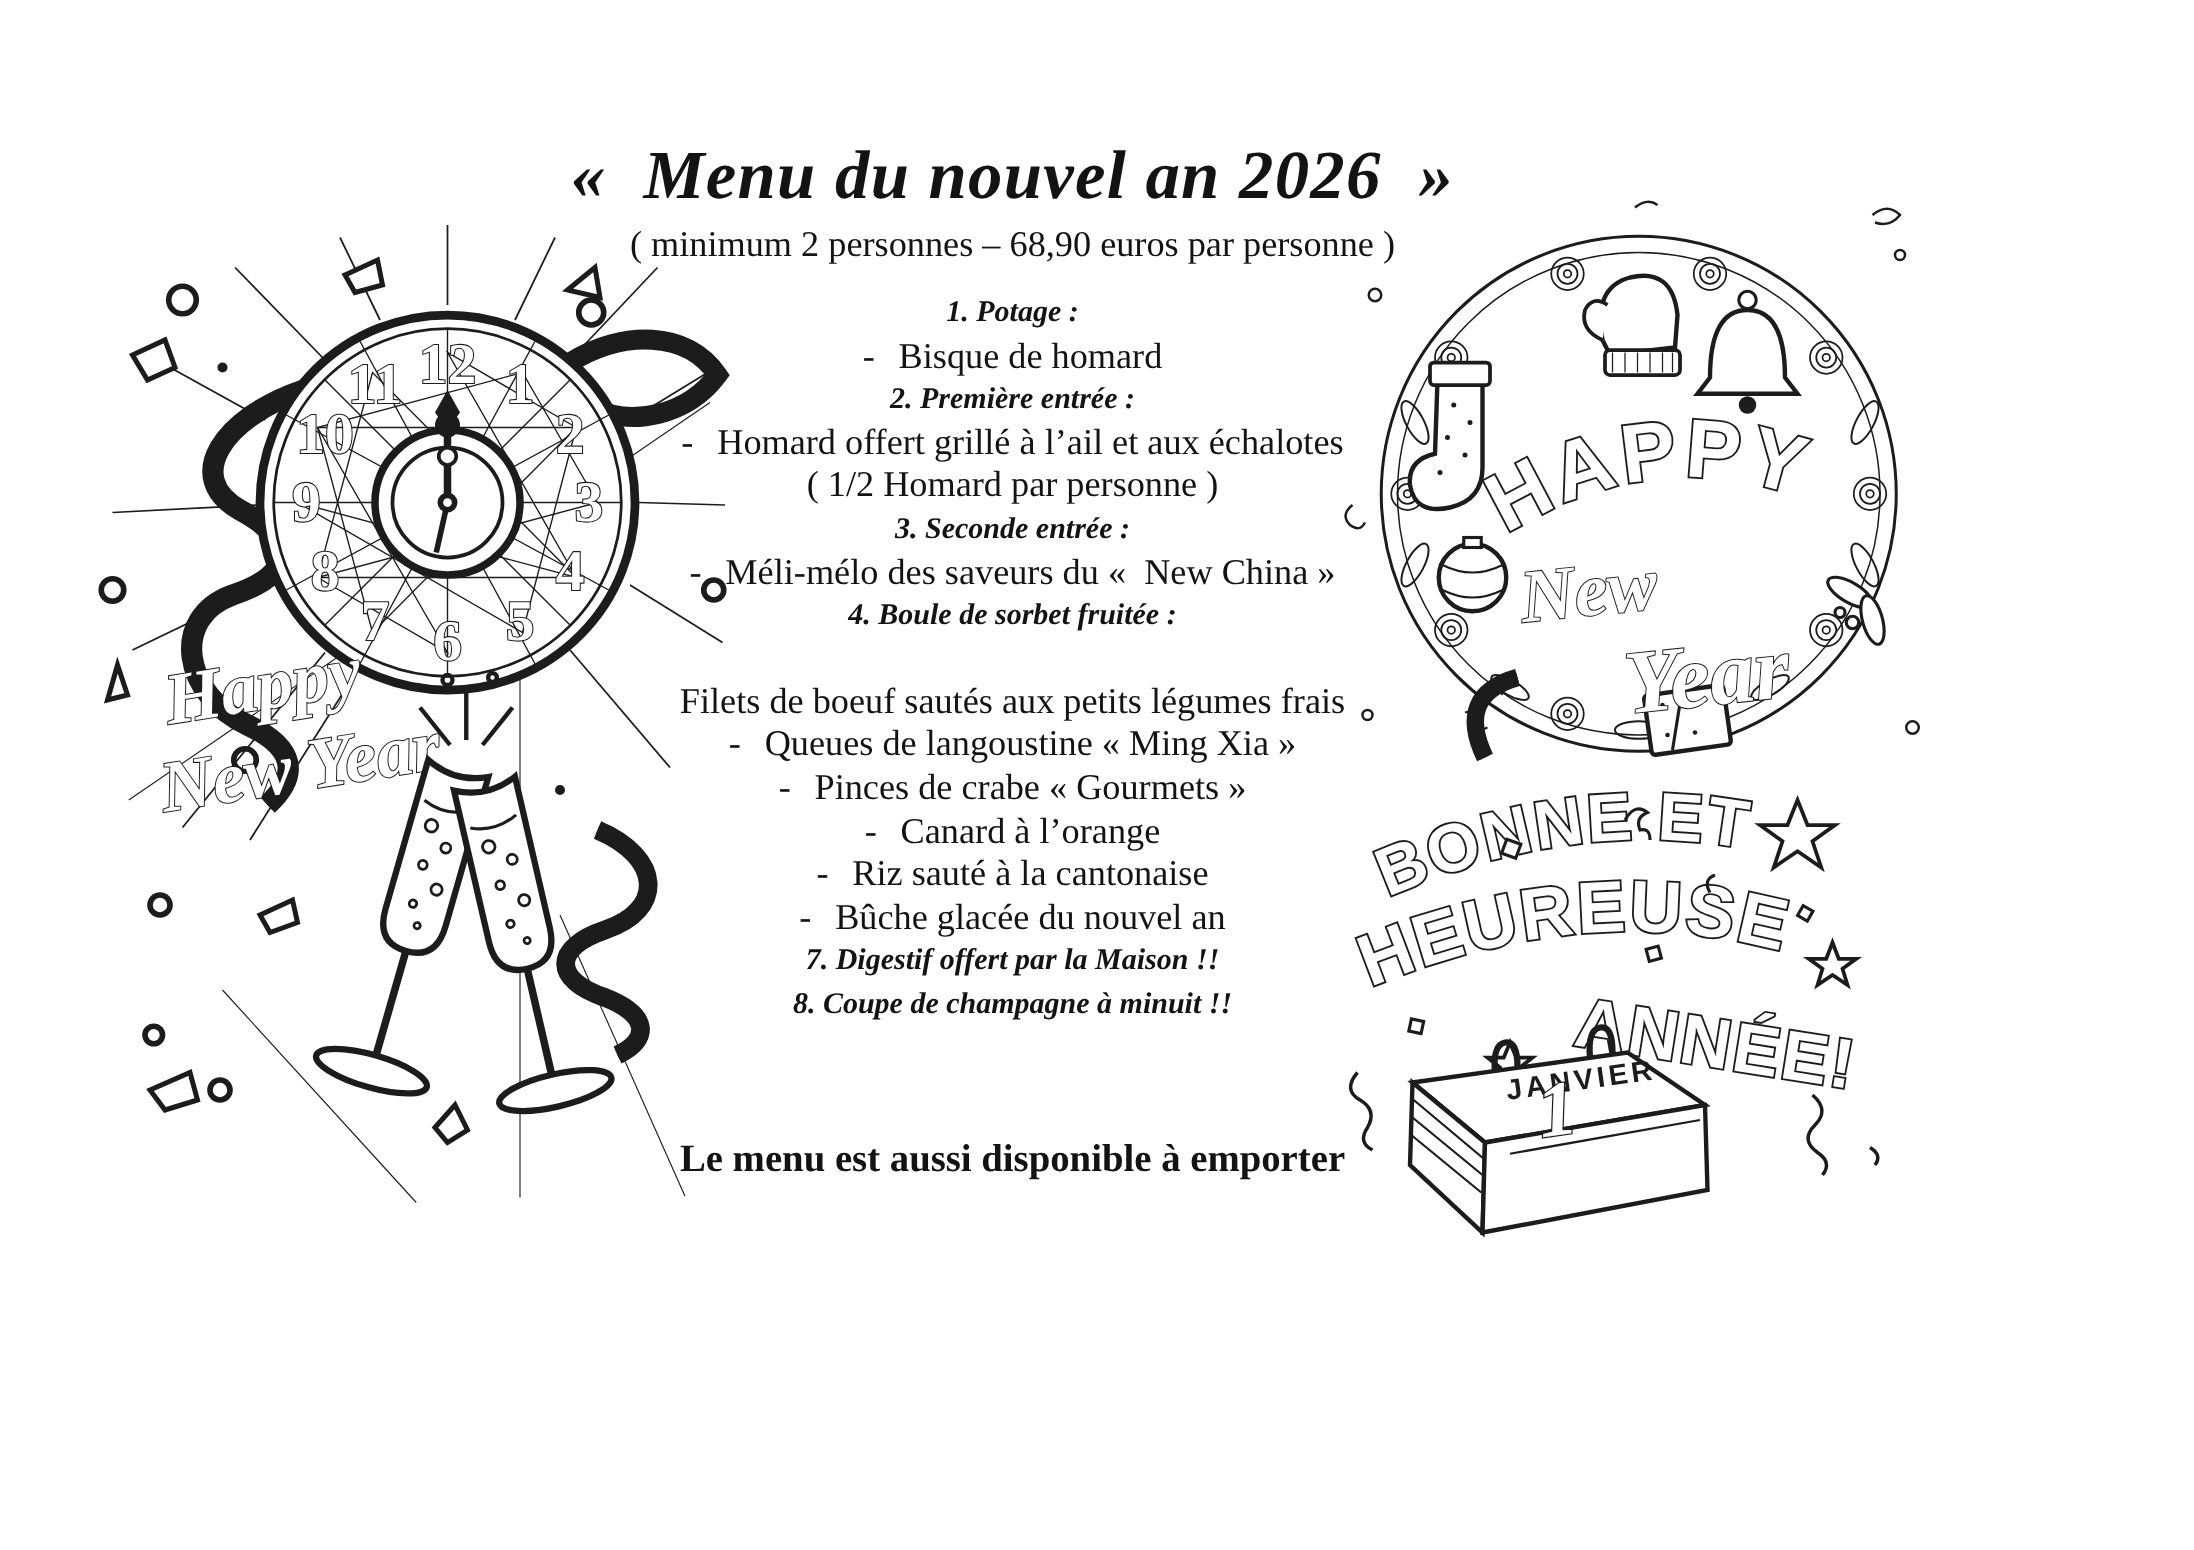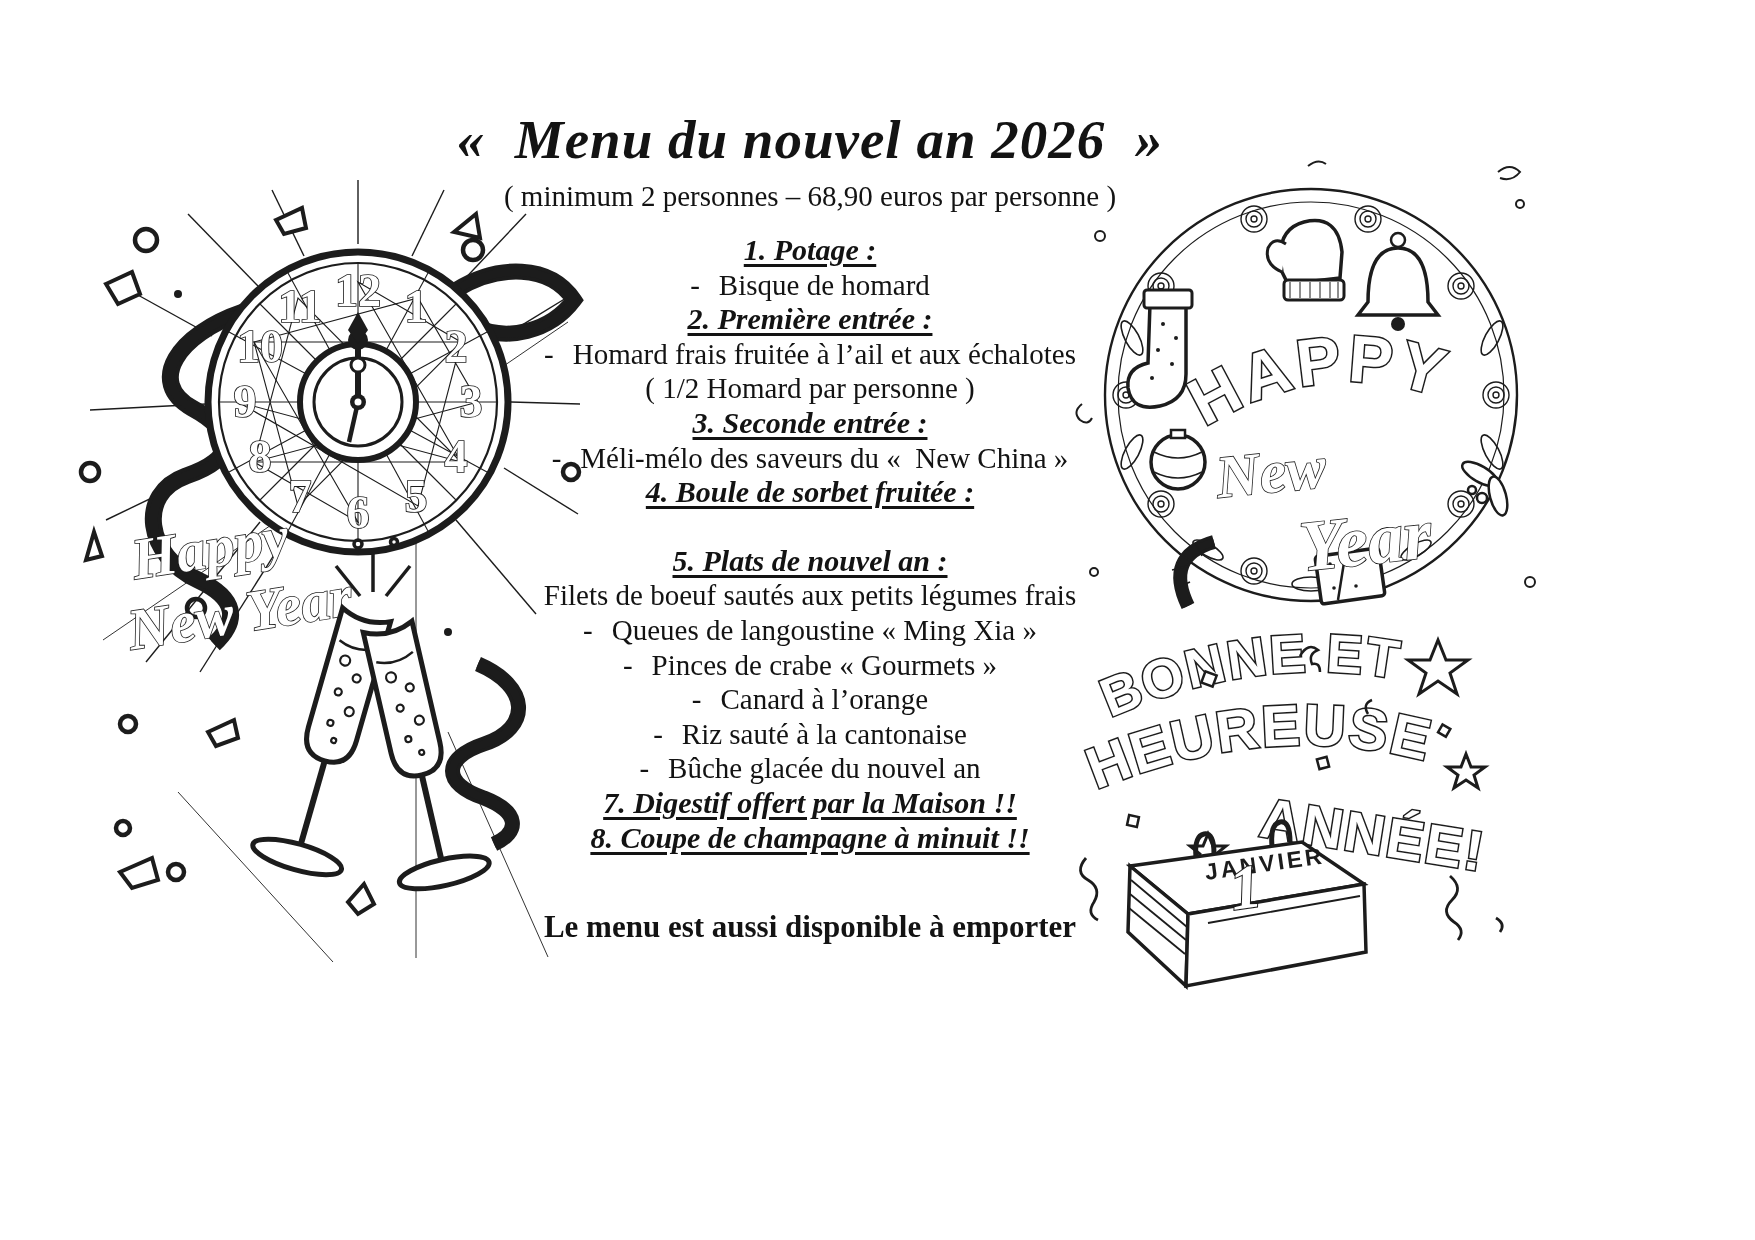--- a/index.html
+++ b/index.html
@@ -4,22 +4,22 @@
 <style>
   html,body{margin:0;padding:0;background:#e8e8e8;}
   .page{position:relative;width:1755px;height:1240px;background:#ffffff;overflow:hidden;
         font-family:"Liberation Serif", serif;color:#131313;}
   .abs{position:absolute;}
   
   .title{top:108px;left:400px;width:820px;text-align:center;
          font-size:55px;font-weight:bold;font-style:italic;letter-spacing:1px;font-family:Liberation Serif, serif;}
   .subtitle{top:180px;left:400px;width:820px;text-align:center;font-size:29px;}
   .menu-col{top:233px;left:430px;width:760px;text-align:center;font-size:29px;line-height:34.6px;}
-  .sec{font-weight:bold;font-style:italic;font-size:30px;
-       text-decoration:underline;text-decoration-thickness:2.5px;text-underline-offset:4px;}
+  .sec{font-weight:bold;font-style:italic;font-size:24px;
+       text-decoration-thickness:2.5px;text-underline-offset:4px;}
   .dash{display:inline-block;margin-right:19px;}
   .gap{height:34px;}
   .footer{top:906px;left:400px;width:820px;text-align:center;
           font-weight:bold;font-size:31px;line-height:42px;}
   
   svg{display:block;}
   .ln{stroke:#1c1c1c;fill:none;}
   .wfill{fill:#ffffff;stroke:#1c1c1c;}
   .blk{fill:#1c1c1c;stroke:none;}
   .clock-num{font-family:"Liberation Serif",serif;font-weight:bold;font-size:46px;
@@ -392,31 +392,30 @@
   </svg>
 
   <div class="abs title">«&nbsp; Menu du nouvel an 2026 &nbsp;»</div>
   <div class="abs subtitle">( minimum 2 personnes – 68,90 euros par personne )</div>
 
   <div class="abs menu-col">
     <div class="line sec">1. Potage :</div>
     <div class="line"><span class="dash">-</span><span>Bisque de homard</span></div>
 
     <div class="line sec">2. Première entrée :</div>
-    <div class="line"><span class="dash">-</span><span>Homard frais fruitée à l’ail et aux échalotes</span></div>
+    <div class="line"><span class="dash">-</span><span>Homard offert grillé à l’ail et aux échalotes</span></div>
     <div class="line"><span>( 1/2 Homard par personne )</span></div>
 
     <div class="line sec">3. Seconde entrée :</div>
     <div class="line"><span class="dash">-</span><span>Méli-mélo des saveurs du «&nbsp; New China »</span></div>
 
     <div class="line sec">4. Boule de sorbet fruitée :</div>
 
     <div class="gap"></div>
 
-    <div class="line sec">5. Plats de nouvel an :</div>
     <div class="line"><span>Filets de boeuf sautés aux petits légumes frais</span></div>
     <div class="line"><span class="dash">-</span><span>Queues de langoustine « Ming Xia »</span></div>
     <div class="line"><span class="dash">-</span><span>Pinces de crabe « Gourmets »</span></div>
     <div class="line"><span class="dash">-</span><span>Canard à l’orange</span></div>
     <div class="line"><span class="dash">-</span><span>Riz sauté à la cantonaise</span></div>
 
     <div class="line"><span class="dash">-</span><span>Bûche glacée du nouvel an</span></div>
 
     <div class="line sec">7. Digestif offert par la Maison !!</div>
     <div class="line sec">8. Coupe de champagne à minuit !!</div>

